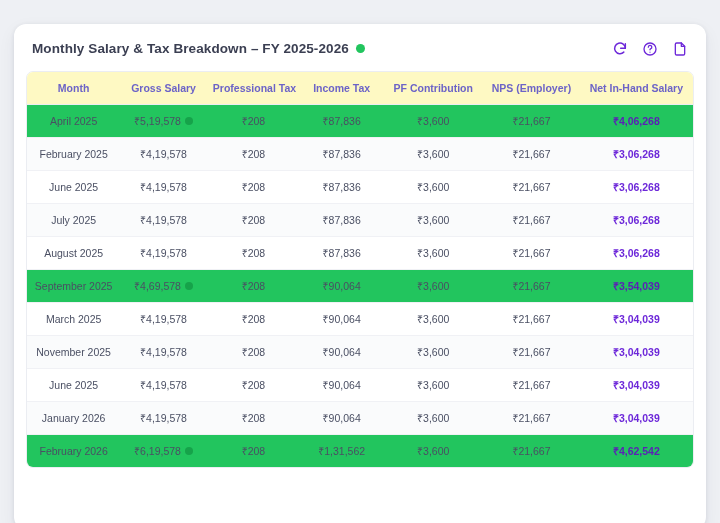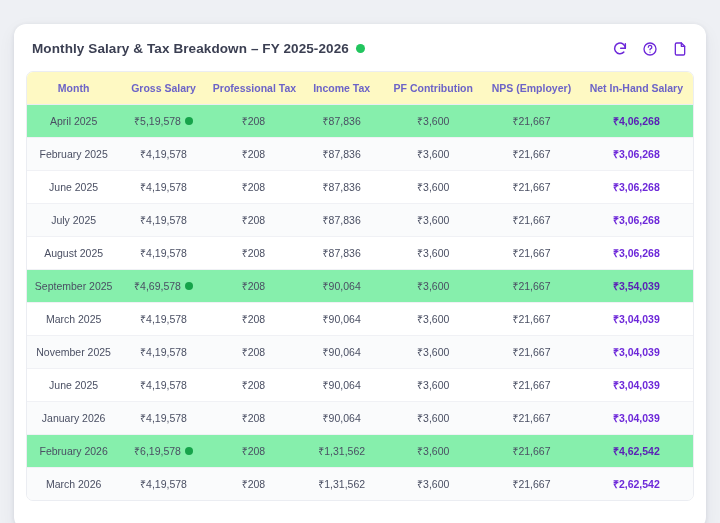--- a/index.html
+++ b/index.html
@@ -89,21 +89,21 @@
   tbody td {
     font-size: 10.5px;
     color: #4a4f63;
     padding: 9px 6px;
     text-align: center;
     border-bottom: 1px solid #f0f1f5;
     white-space: nowrap;
   }
   tbody tr:last-child td { border-bottom: none; }
   tbody tr.alt td { background: #fafbfc; }
-  tbody tr.hl td { background: #86efac; }
+  tbody tr.hl td { background: #22c55e; }
   tbody tr.hl td.month-cell,
   tbody tr td.month-cell { color: #4a4f63; }
   td.net-cell {
     color: #6d28d9;
     font-weight: bold;
   }
   tbody tr.hl td.net-cell { color: #5b21b6; }
   .info-dot {
     display: inline-block;
     width: 8px;
@@ -271,26 +271,17 @@
           </tr>
           <tr class="hl">
             <td class="month-cell">February 2026</td>
             <td>₹6,19,578<span class="info-dot"></span></td>
             <td>₹208</td>
             <td>₹1,31,562</td>
             <td>₹3,600</td>
             <td>₹21,667</td>
             <td class="net-cell">₹4,62,542</td>
           </tr>
-          <tr class="alt">
-            <td class="month-cell">March 2026</td>
-            <td>₹4,19,578</td>
-            <td>₹208</td>
-            <td>₹1,31,562</td>
-            <td>₹3,600</td>
-            <td>₹21,667</td>
-            <td class="net-cell">₹2,62,542</td>
-          </tr>
         </tbody>
     </table>
   </div>
 
 </div>
 
 </body></html>

